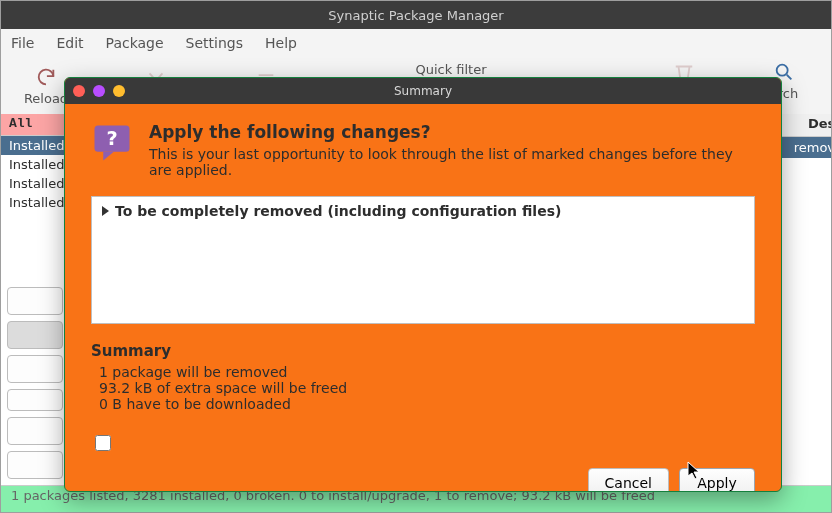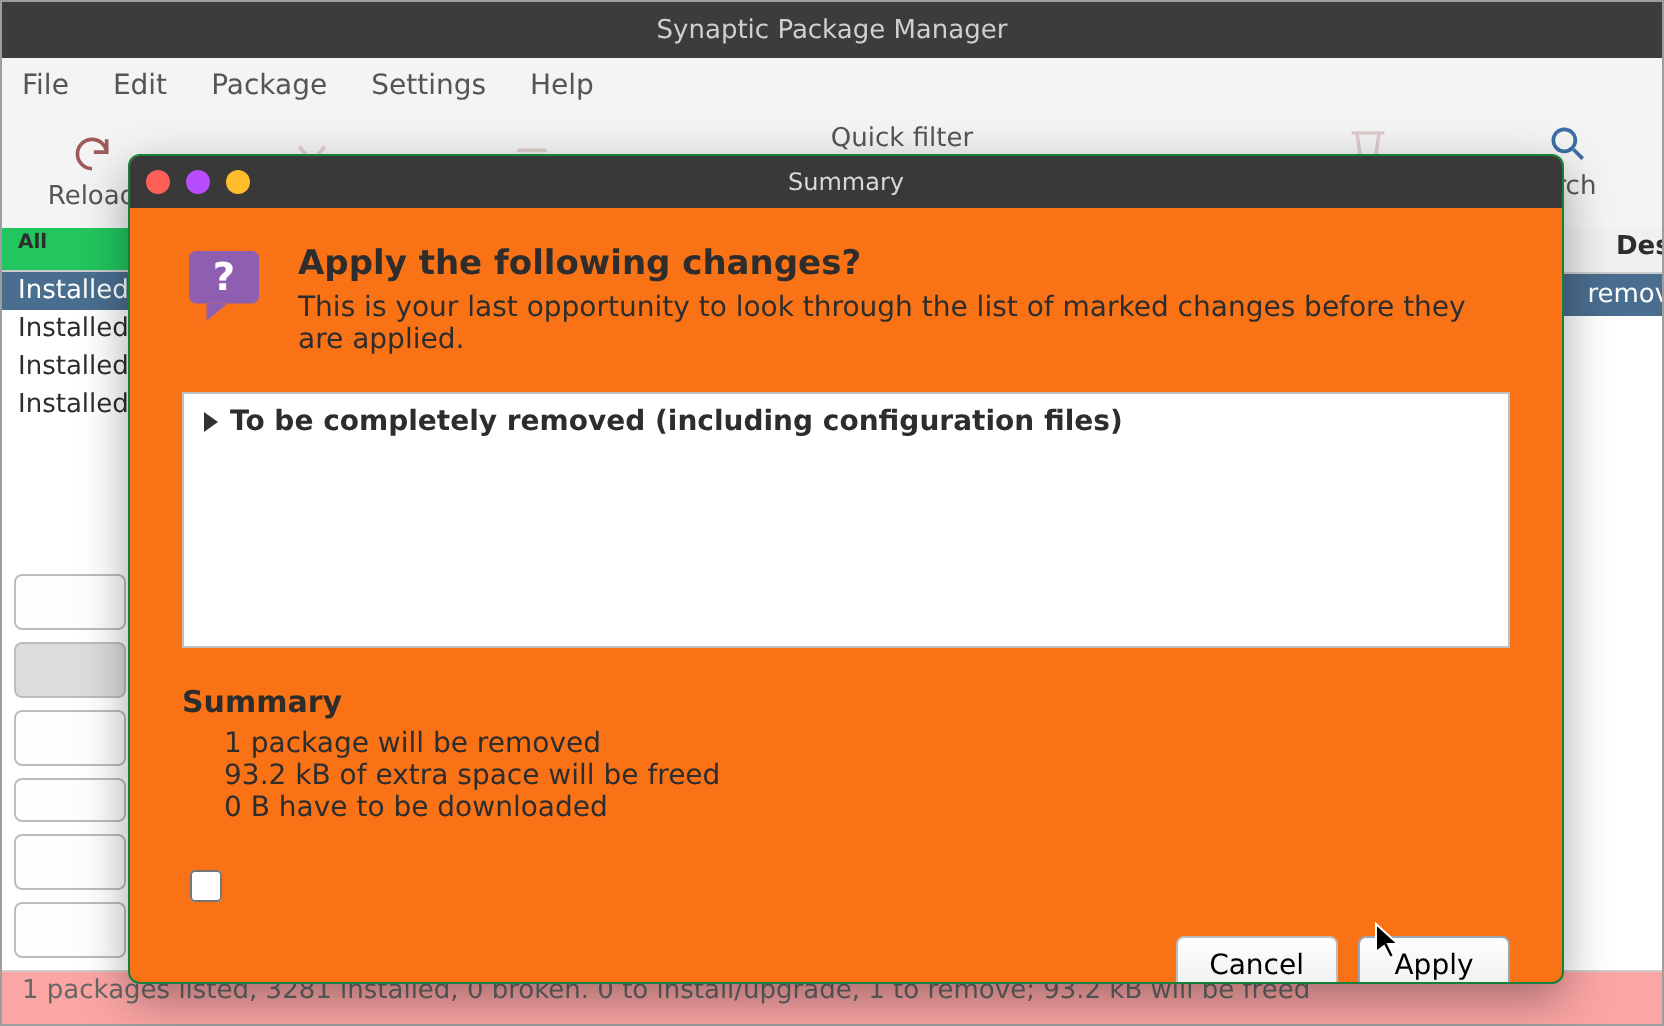--- a/index.html
+++ b/index.html
@@ -114,26 +114,27 @@
   }
   .sidebar {
     width: 68px;
     display: flex;
     flex-direction: column;
     border-right: 1px solid #ccc;
     background: #fff;
   }
   .sidebar-header {
     height: 22px;
-    background: #22c55e;
+    background: #fca5a5;
     border-bottom: 1px solid #ccc;
     font-weight: bold;
-    font-size: 10px;
+    font-size: 13px;
     padding: 2px 8px;
     box-sizing: border-box;
+    font-family: Liberation Mono, monospace;
   }
   .sidebar-item {
     padding: 2px 8px;
     font-size: 13px;
     white-space: nowrap;
     overflow: hidden;
   }
   .sidebar-item.sel {
     background: #4a6e8f;
     color: #fff;
@@ -175,21 +176,21 @@
     font-size: 13px;
   }
   .table-row.sel {
     background: #4a6e8f;
     color: #fff;
   }
   .desc-cell { margin-left: auto; padding-right: 8px; }
 
   .status-bar {
     height: 22px;
-    background: #fca5a5;
+    background: #86efac;
     font-size: 13px;
     color: #666;
     padding: 2px 10px;
     flex-shrink: 0;
     border-top: 1px solid #ccc;
   }
 
   
   .backdrop {
     position: absolute;
@@ -295,21 +296,21 @@
     justify-content: space-between;
   }
   .summary-text {
     font-size: 14px;
   }
   .summary-text h2 {
     margin: 0 0 4px 0;
     font-size: 15px;
     font-weight: bold;
   }
-  .summary-text .line { margin-left: 21px; }
+  .summary-text .line { margin-left: 8px; }
   .show-details-btn {
     height: 30px;
     padding: 0 16px;
     border: 1px solid #bcbcbc;
     border-radius: 4px;
     background: linear-gradient(#fefefe, #efefef);
     font-size: 14px;
     font-family: inherit;
     cursor: pointer;
   }

